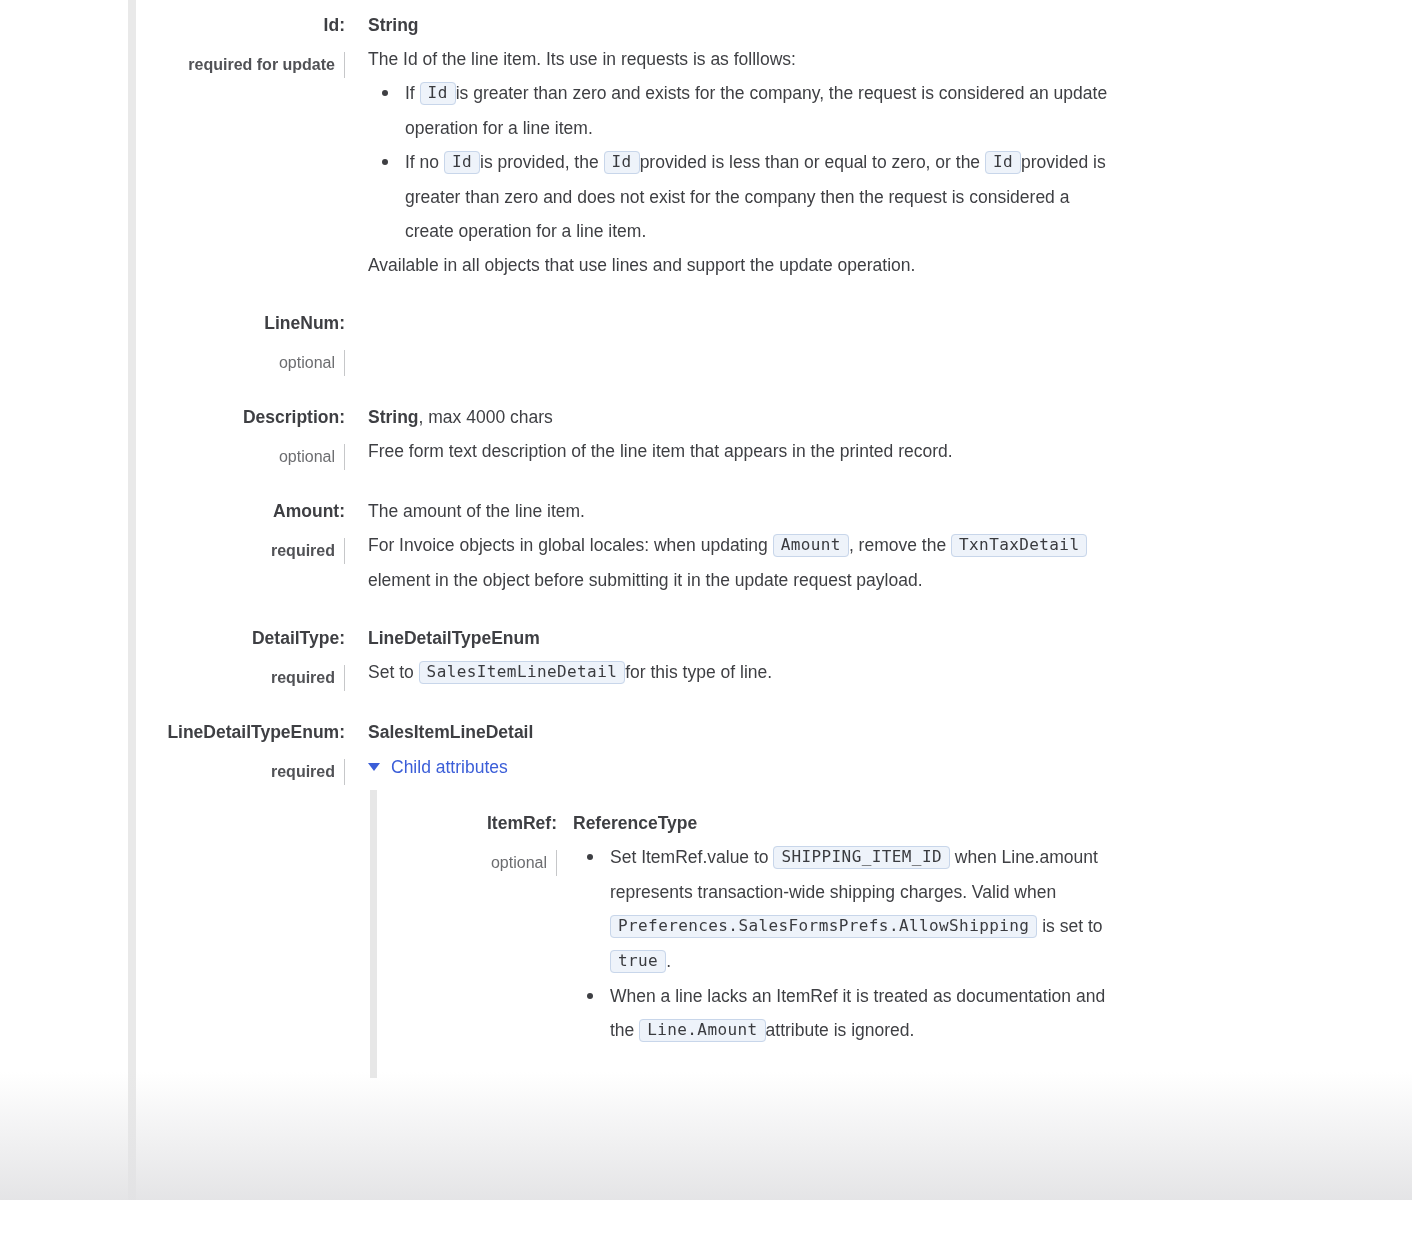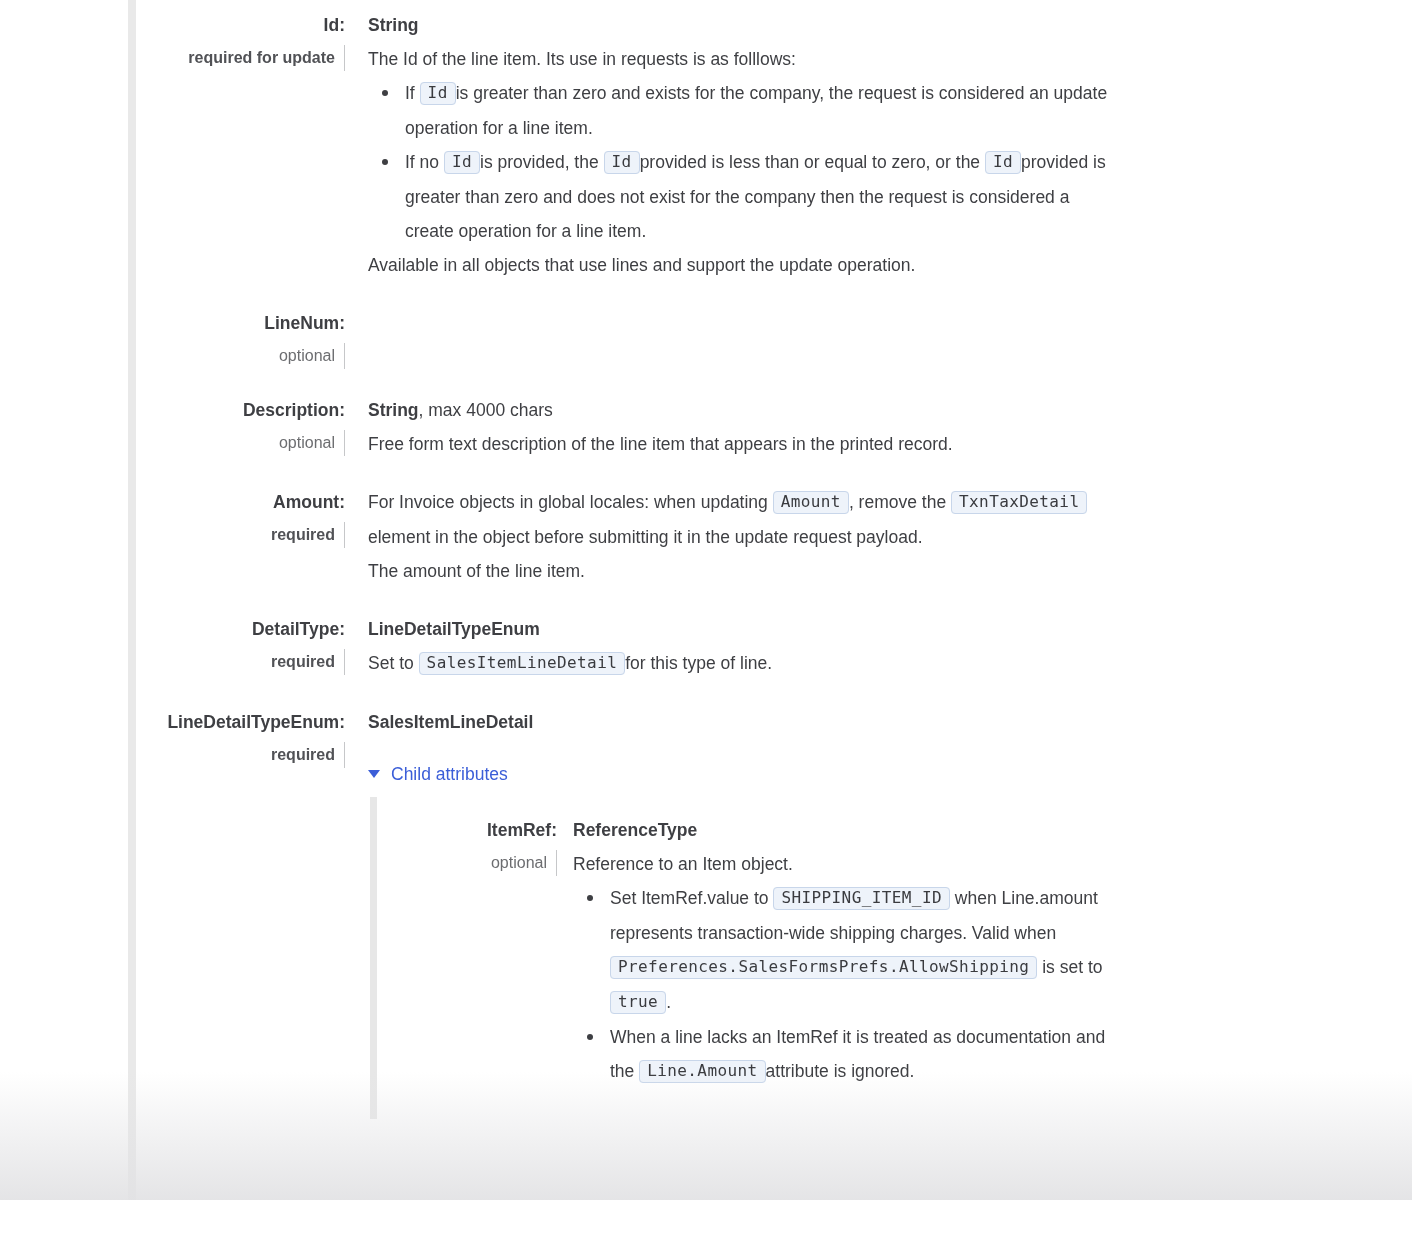--- a/index.html
+++ b/index.html
@@ -31,21 +31,21 @@
   .attr-row:last-child{margin-bottom:0;}
   .attr-left{
     width:345px;flex:none;
     display:flex;flex-direction:column;align-items:flex-end;
   }
   .attr-name{
     font-size:17.5px;font-weight:700;line-height:34px;color:var(--text);
     white-space:nowrap;
   }
   .attr-req{
-    font-size:16px;line-height:25px;margin-top:3px;
+    font-size:16px;line-height:25px;margin-top:10px;
     padding:0 9px 1px 0;
     border-right:1px solid var(--tick);
     color:var(--muted);
     white-space:nowrap;
   }
   .attr-req.strong{font-weight:700;color:var(--req-strong);}
   .attr-body{flex:1;min-width:0;margin-left:23px;}
   .line{font-size:17.5px;line-height:34px;color:var(--text);}
   .type-line strong{font-weight:700;}
   ul.blocks{list-style:none;margin:0;padding:0;}
@@ -59,21 +59,21 @@
     font-size:16px;letter-spacing:0.4px;
     background:var(--code-bg);
     border:1px solid var(--code-border);
     border-radius:4px;
     padding:0 7px 2px 7px;
     color:var(--code-text);
     white-space:nowrap;
     position:relative;top:-1px;
   }
   .child-toggle{
-    margin-top:24px;
+    margin-top:7px;
     display:flex;align-items:center;gap:11px;
     color:var(--link);font-size:17.5px;line-height:22px;
     cursor:pointer;width:max-content;justify-content:space-between;
   }
   .tri{
     width:0;height:0;display:inline-block;
     border-left:6px solid transparent;border-right:6px solid transparent;
     border-top:8px solid var(--link);
   }
   .child-section{
@@ -125,22 +125,22 @@
           <div class="line type-line"><strong>String</strong>, max 4000 chars</div>
           <div class="line para">Free form text description of the line item that appears in the printed record.</div>
         </div>
       </div>
       <div class="attr-row">
         <div class="attr-left">
           <div class="attr-name">Amount:</div>
           <div class="attr-req strong">required</div>
         </div>
         <div class="attr-body">
+          <div class="line para">The amount of the line item.</div>
           <div class="line para">For Invoice objects in global locales: when updating <span class="code">Amount</span>, remove the <span class="code">TxnTaxDetail</span><br>element in the object before submitting it in the update request payload.</div>
-          <div class="line para">The amount of the line item.</div>
         </div>
       </div>
       <div class="attr-row">
         <div class="attr-left">
           <div class="attr-name">DetailType:</div>
           <div class="attr-req strong">required</div>
         </div>
         <div class="attr-body">
           <div class="line type-line"><strong>LineDetailTypeEnum</strong></div>
           <div class="line para">Set to <span class="code">SalesItemLineDetail</span>for this type of line.</div>
@@ -158,21 +158,20 @@
             <span>Child attributes</span>
           </div>
           <div class="child-section">
             <div class="attr-row">
               <div class="attr-left">
                 <div class="attr-name">ItemRef:</div>
                 <div class="attr-req">optional</div>
               </div>
               <div class="attr-body">
                 <div class="line type-line"><strong>ReferenceType</strong></div>
-                <div class="line para">Reference to an Item object.</div>
                 <ul class="blocks">
                   <li class="line bullet">Set ItemRef.value to <span class="code">SHIPPING_ITEM_ID</span> when Line.amount<br>represents transaction-wide shipping charges. Valid when<br><span class="code">Preferences.SalesFormsPrefs.AllowShipping</span> is set to<br><span class="code">true</span>.</li>
                   <li class="line bullet">When a line lacks an ItemRef it is treated as documentation and<br>the <span class="code">Line.Amount</span>attribute is ignored.</li>
                 </ul>
               </div>
             </div>
           </div>
         </div>
       </div>
     </div>

